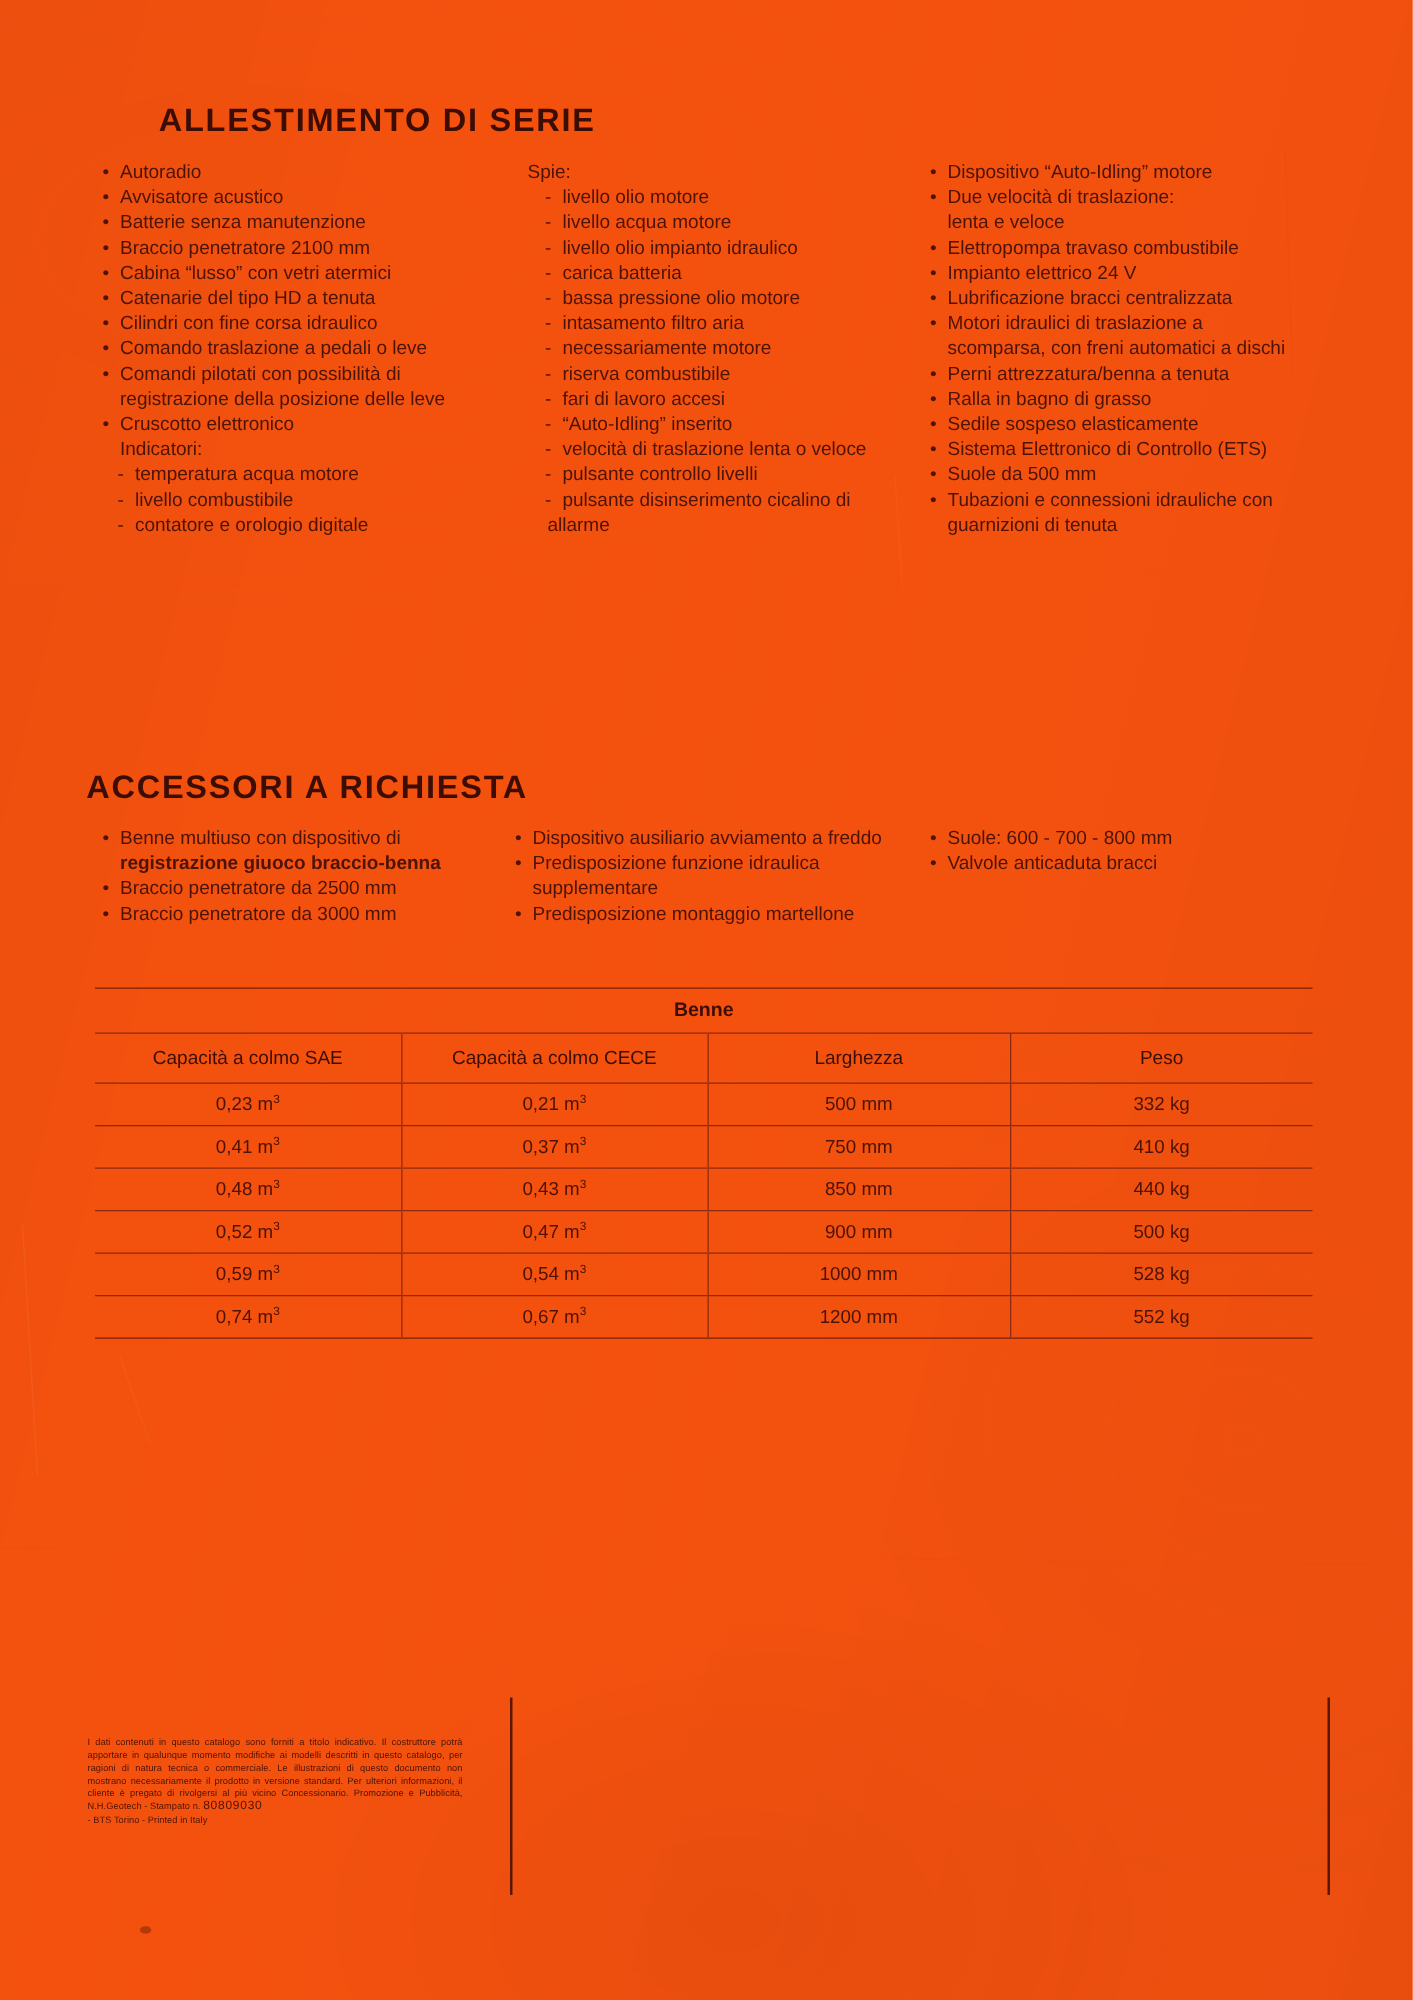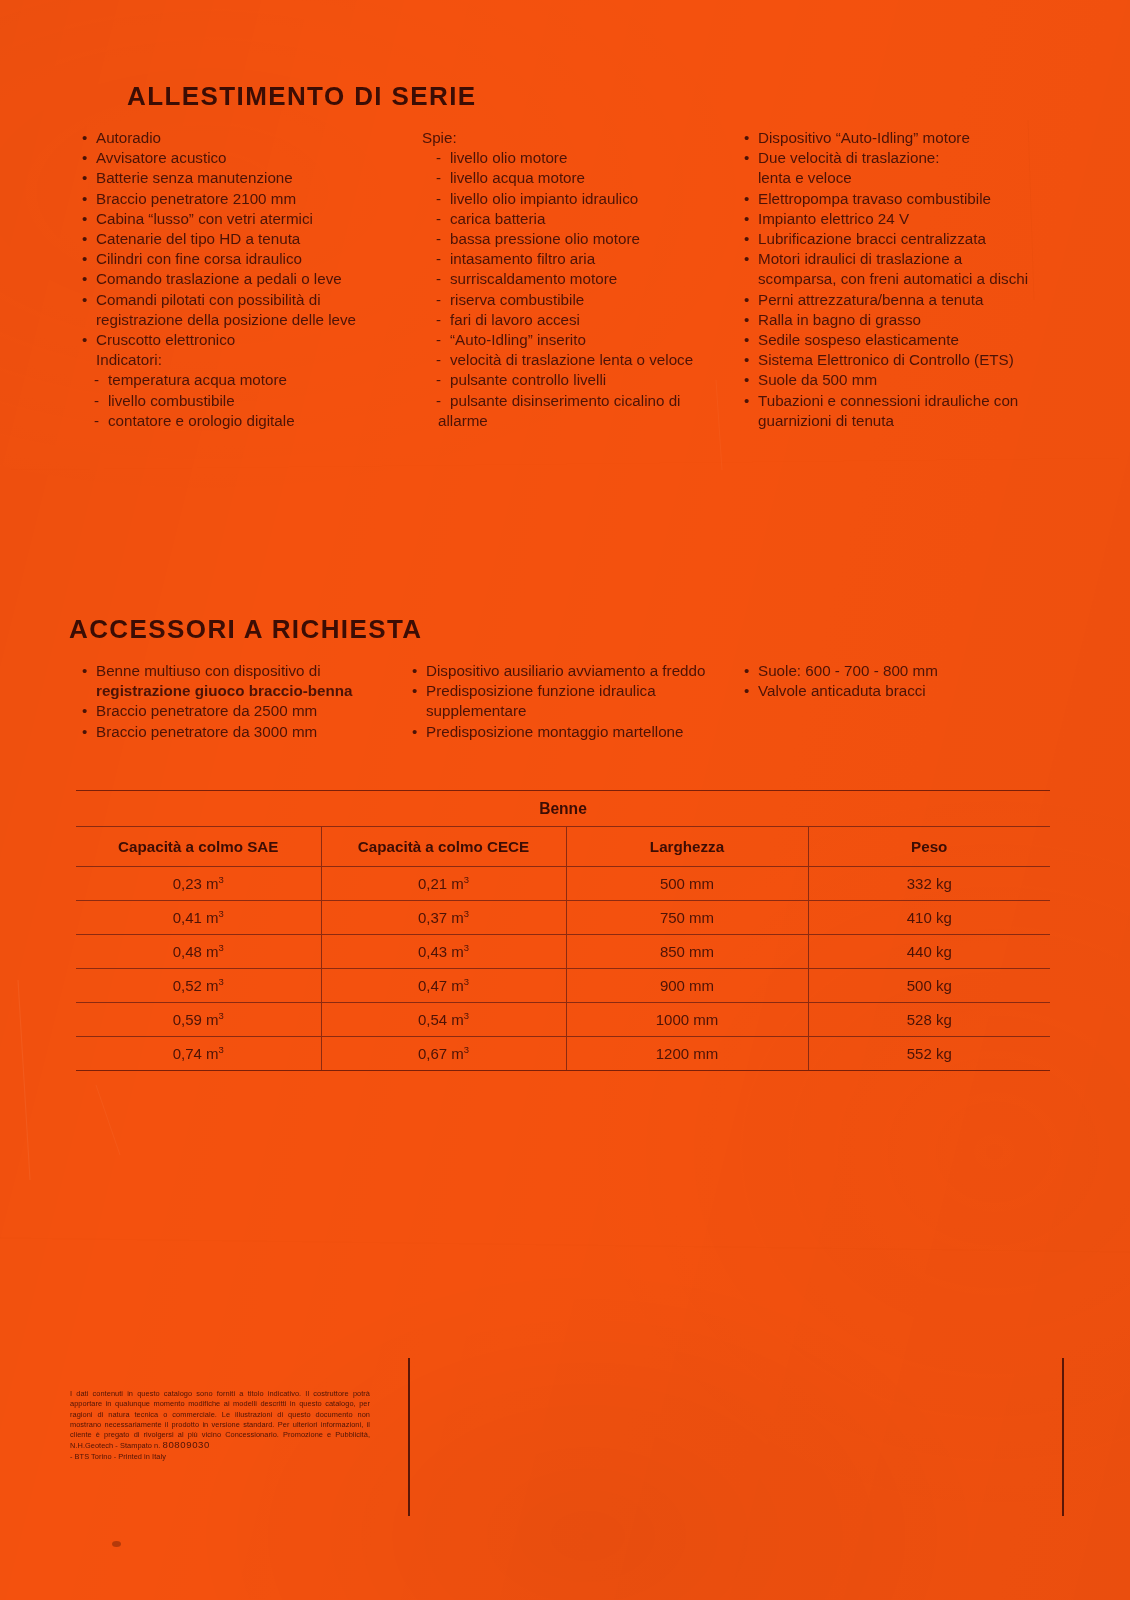--- a/index.html
+++ b/index.html
@@ -97,21 +97,21 @@
   .tbl-group {
     height: 36px;
     font-weight: bold;
     font-size: 15.6px;
     color: #3c0d04;
     border-top: 1.4px solid #7c1f08;
     border-bottom: 1.2px solid #8d2a10;
   }
   .tbl-head th {
     height: 40px;
-    font-weight: bold;
+    font-weight: normal;
     font-size: 15.2px;
     color: #3c0d04;
     border-bottom: 1.2px solid #8d2a10;
   }
   .tbl-body td {
     height: 34px;
     border-bottom: 1.1px solid #8d2a10;
     font-size: 15px;
   }
   .tbl-body tr:last-child td {
@@ -190,21 +190,21 @@
       <div class="li dash" style="margin-left: 14px;"><span class="bullet">-</span><span>contatore e orologio digitale</span></div>
     </div>
   <div class="col" id="std-col2" style="left:422px; top:128px;">
       <div class="plain" style="padding-left: 0px;"><span>Spie:</span></div>
       <div class="li dash" style="margin-left: 14px;"><span class="bullet">-</span><span>livello olio motore</span></div>
       <div class="li dash" style="margin-left: 14px;"><span class="bullet">-</span><span>livello acqua motore</span></div>
       <div class="li dash" style="margin-left: 14px;"><span class="bullet">-</span><span>livello olio impianto idraulico</span></div>
       <div class="li dash" style="margin-left: 14px;"><span class="bullet">-</span><span>carica batteria</span></div>
       <div class="li dash" style="margin-left: 14px;"><span class="bullet">-</span><span>bassa pressione olio motore</span></div>
       <div class="li dash" style="margin-left: 14px;"><span class="bullet">-</span><span>intasamento filtro aria</span></div>
-      <div class="li dash" style="margin-left: 14px;"><span class="bullet">-</span><span>surriscaldamento motore</span></div>
+      <div class="li dash" style="margin-left: 14px;"><span class="bullet">-</span><span>necessariamente motore</span></div>
       <div class="li dash" style="margin-left: 14px;"><span class="bullet">-</span><span>riserva combustibile</span></div>
       <div class="li dash" style="margin-left: 14px;"><span class="bullet">-</span><span>fari di lavoro accesi</span></div>
       <div class="li dash" style="margin-left: 14px;"><span class="bullet">-</span><span>“Auto-Idling” inserito</span></div>
       <div class="li dash" style="margin-left: 14px;"><span class="bullet">-</span><span>velocità di traslazione lenta o veloce</span></div>
       <div class="li dash" style="margin-left: 14px;"><span class="bullet">-</span><span>pulsante controllo livelli</span></div>
       <div class="li dash" style="margin-left: 14px;"><span class="bullet">-</span><span>pulsante disinserimento cicalino di</span></div>
       <div class="plain" style="padding-left: 16px;"><span>allarme</span></div>
     </div>
   <div class="col" id="std-col3" style="left:742px; top:128px;">
       <div class="li"><span class="bullet">•</span><span>Dispositivo “Auto-Idling” motore</span></div>

